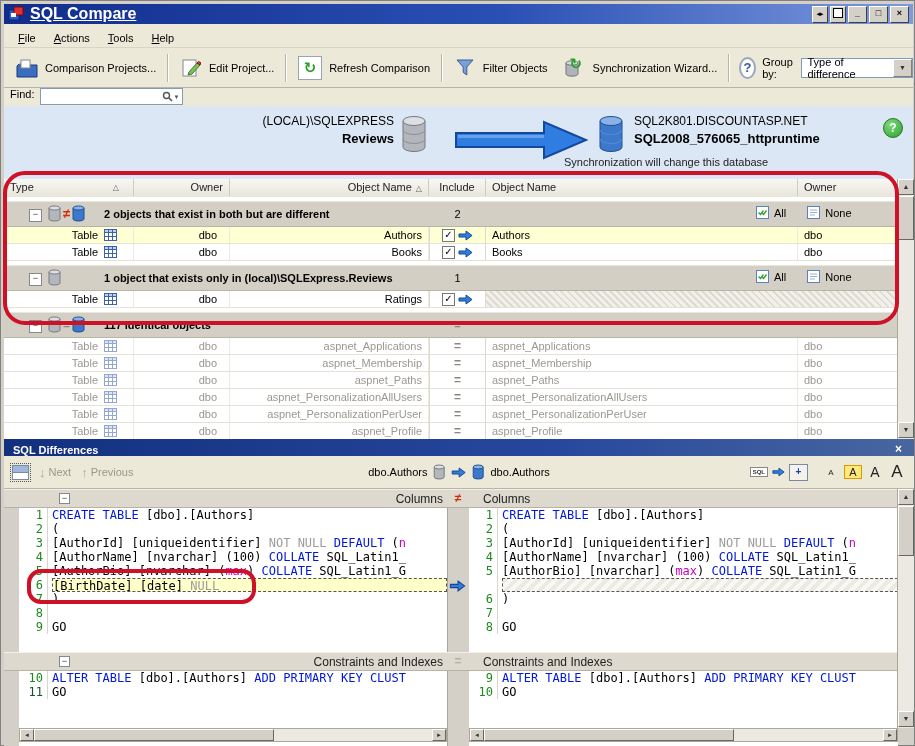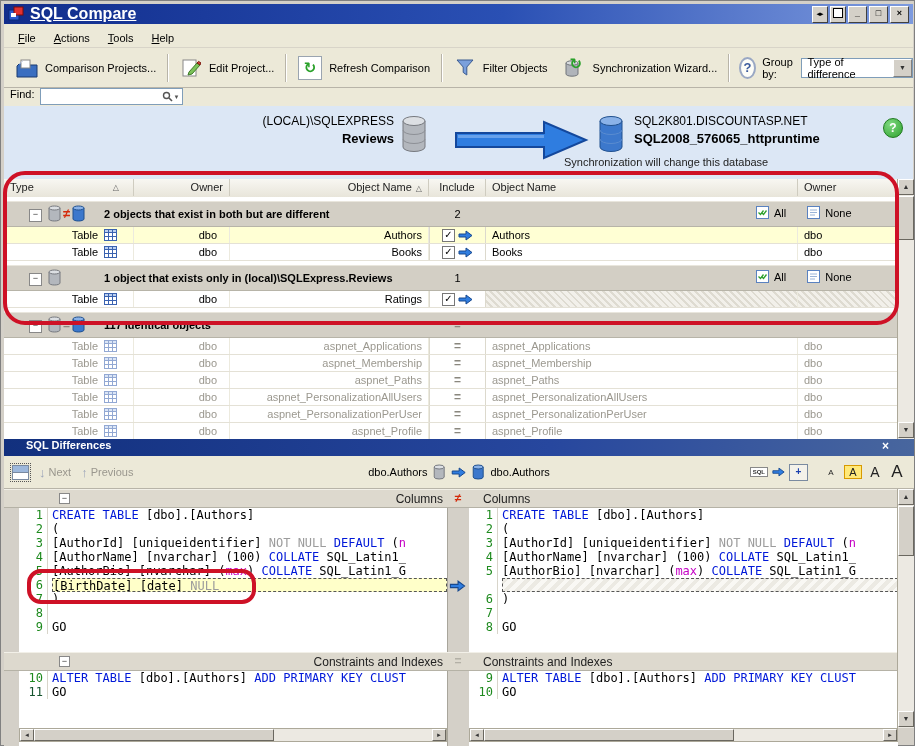--- a/index.html
+++ b/index.html
@@ -86,21 +86,21 @@
   
   .vscroll{position:absolute;right:0;width:16px;background:#ece9e2;border-left:1px solid #aca899;}
   #grid-vscroll{top:0;height:260px;}
   .sbtn{position:absolute;left:0;width:16px;height:16px;background:#d4d0c8;border:1px solid;
     border-color:#fff #6a675f #6a675f #fff;font-size:7px;color:#333;text-align:center;line-height:14px;box-sizing:border-box;}
   .sthumb{position:absolute;left:0;width:16px;background:#d4d0c8;border:1px solid;border-color:#fff #6a675f #6a675f #fff;box-sizing:border-box;}
   
   #sqldiff{position:absolute;left:3px;top:438px;width:910px;height:303px;background:#d4d0c8;}
   #sd-title{position:absolute;left:0;top:0;width:100%;height:17px;
     background:linear-gradient(90deg,#12307e,#27479e 60%,#48669e 100%);color:#fff;font-weight:bold;
-    display:flex;align-items:flex-start;padding:0 22px;box-sizing:border-box;}
+    display:flex;align-items:flex-end;padding:0 9px;box-sizing:border-box;}
   #sd-title .flex{flex:1;}
   #sd-close{color:#fff;font-weight:bold;font-size:12px;padding:0 3px;}
   #sd-toolbar{position:absolute;left:0;top:17px;width:100%;height:33px;background:#ece9d8;
     border-bottom:1px solid #b8b4a8;display:flex;align-items:center;padding:0 8px;box-sizing:border-box;}
   .disabled-lbl{color:#9a978e;margin:0 10px 0 3px;}
   .nav-arrow{color:#9aa4b8;font-size:13px;font-weight:bold;}
   #sd-center{position:absolute;left:50%;transform:translateX(-50%);display:flex;align-items:center;gap:6px;}
   #sd-right{position:absolute;right:8px;display:flex;align-items:center;gap:4px;}
   .fontA{width:16px;text-align:center;border:1px solid transparent;color:#222;}
   .fontA.active{background:#ffe97a;border:1px solid #d89a00;}

